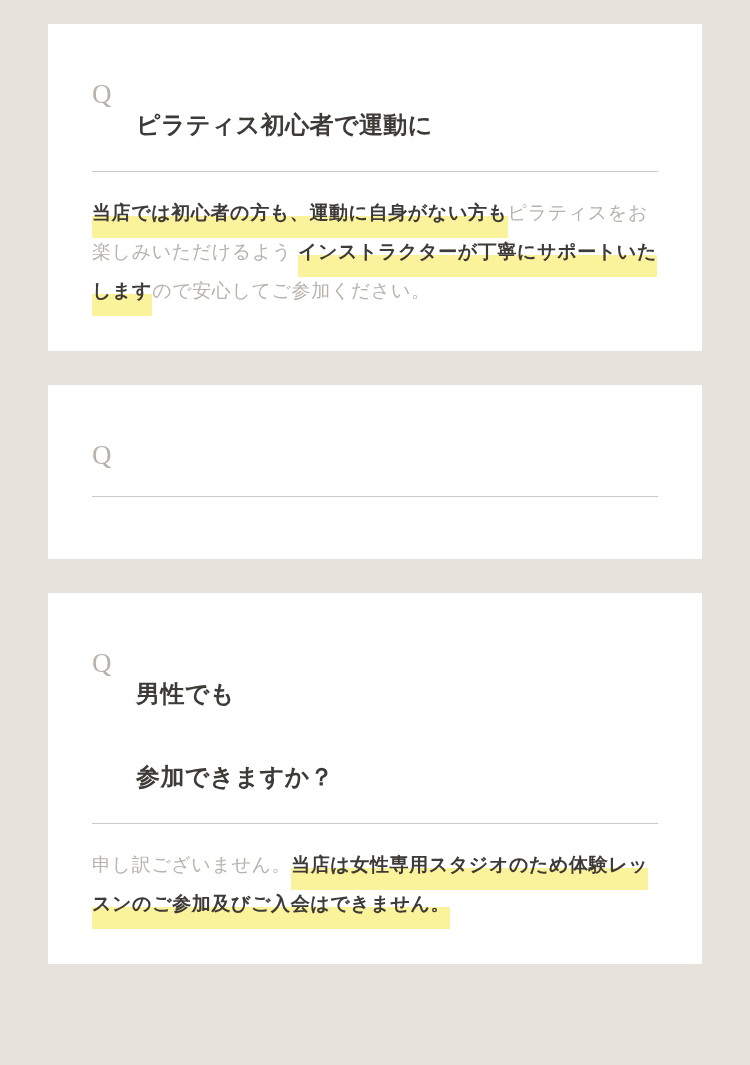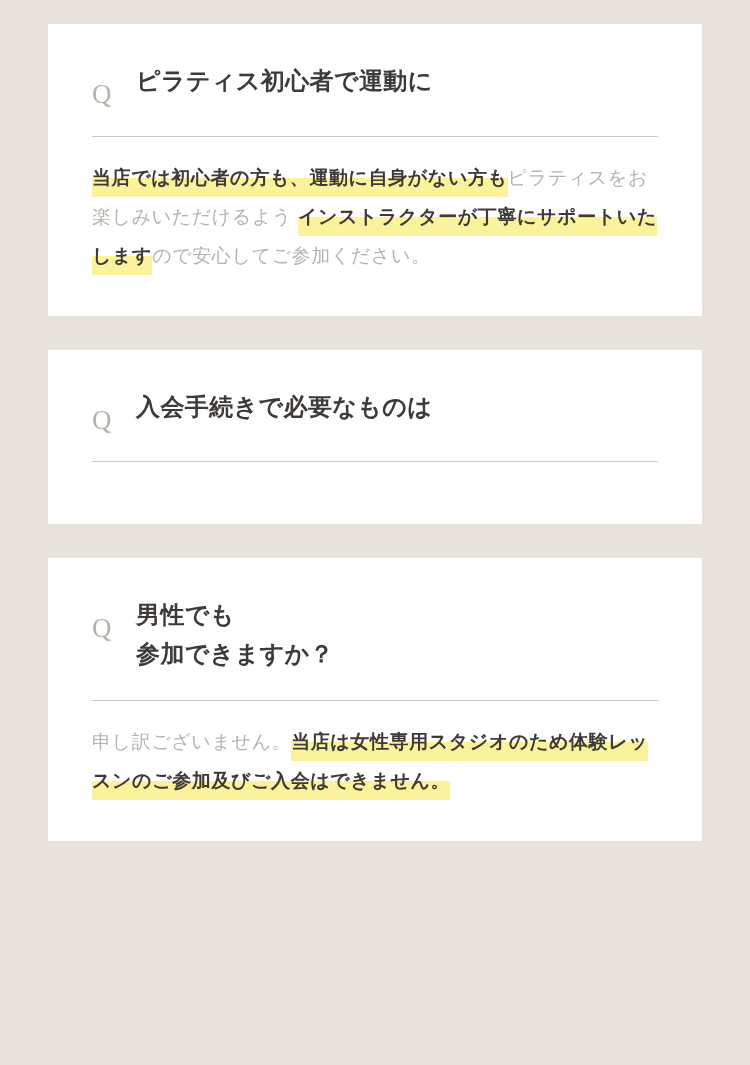--- a/index.html
+++ b/index.html
@@ -41,40 +41,41 @@
     flex: 1 1 auto;
     font-size: 24px;
     line-height: 1.62;
     color: #3d3a37;
     font-weight: 700;
     letter-spacing: 0.4px;
   }
   .q-text .ln {
     display: block;
     white-space: nowrap;
+    margin-top: 44px;
   }
   .divider {
     height: 1px;
     background: #cfc9c3;
     margin: 26px 0 22px 0;
   }
   .a-text {
     font-size: 19px;
     line-height: 2.05;
     color: #b8b2ac;
     letter-spacing: 0.6px;
   }
   .a-text .seg {
     white-space: pre-wrap;
   }
   .hl {
     background: linear-gradient(to top, #fbf39b 62%, rgba(251,243,155,0) 62%);
     color: #3d3a37;
     font-weight: 700;
-    padding-bottom: 9px;
+    padding-bottom: 15px;
   }
 </style>
 </head>
 <body>
 
 <div class="faq-list">
 
   <div class="faq-card">
     <div class="q-row">
       <div class="q-mark">Q</div>
@@ -83,21 +84,20 @@
       </div>
     </div>
     <div class="divider"></div>
     <div class="a-text"><span class="seg hl">当店では初心者の方も、運動に自身がない方も</span><span class="seg">ピラティスをお楽しみいただけるよう </span><span class="seg hl">インストラクターが丁寧にサポートいたします</span><span class="seg">ので安心してご参加ください。</span></div>
   </div>
 
   <div class="faq-card">
     <div class="q-row">
       <div class="q-mark">Q</div>
       <div class="q-text">
-        <span class="ln">入会手続きで必要なものは</span>
       </div>
     </div>
     <div class="divider"></div>
   </div>
 
   <div class="faq-card">
     <div class="q-row">
       <div class="q-mark">Q</div>
       <div class="q-text">
         <span class="ln">男性でも</span>

